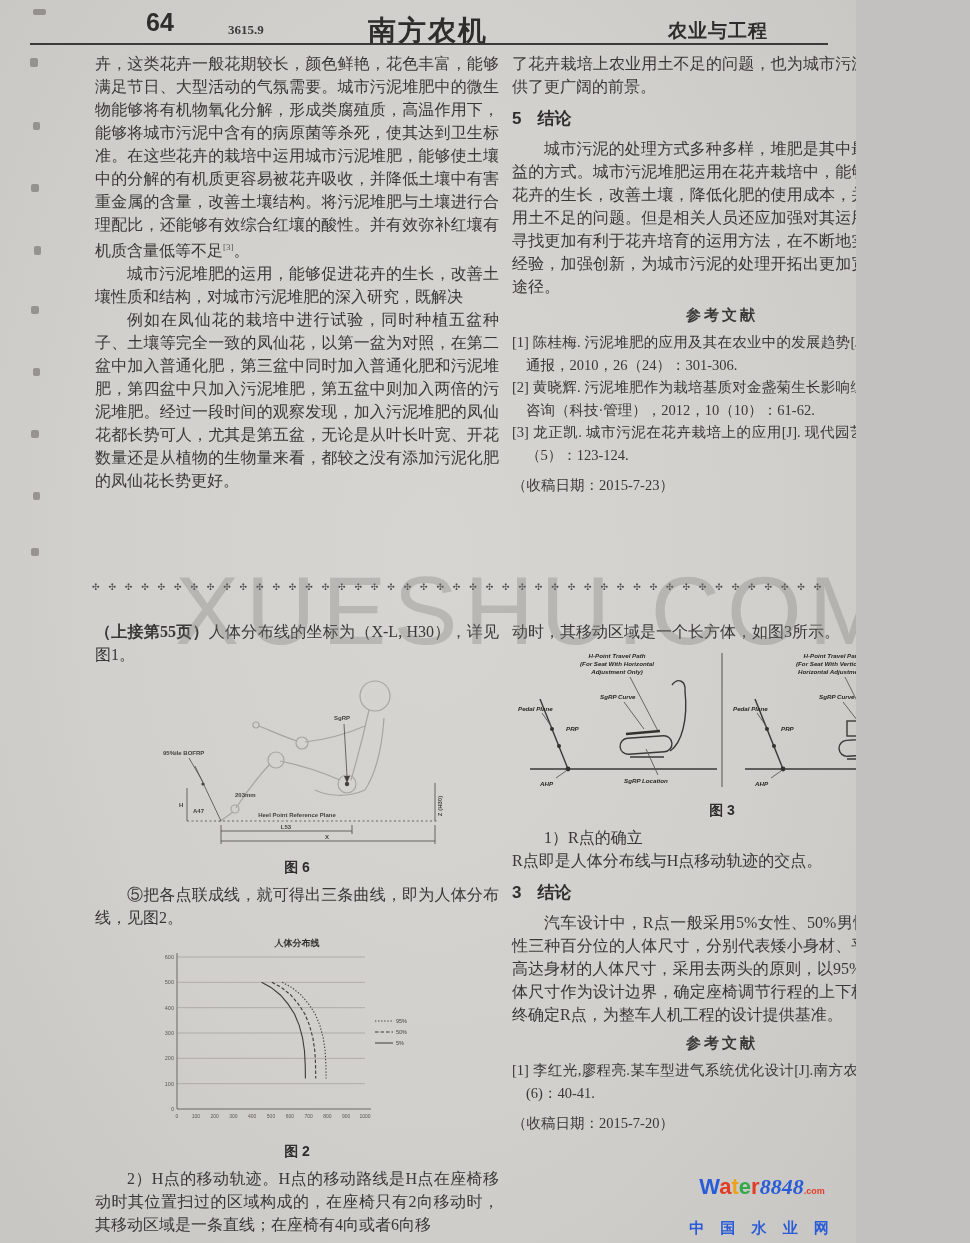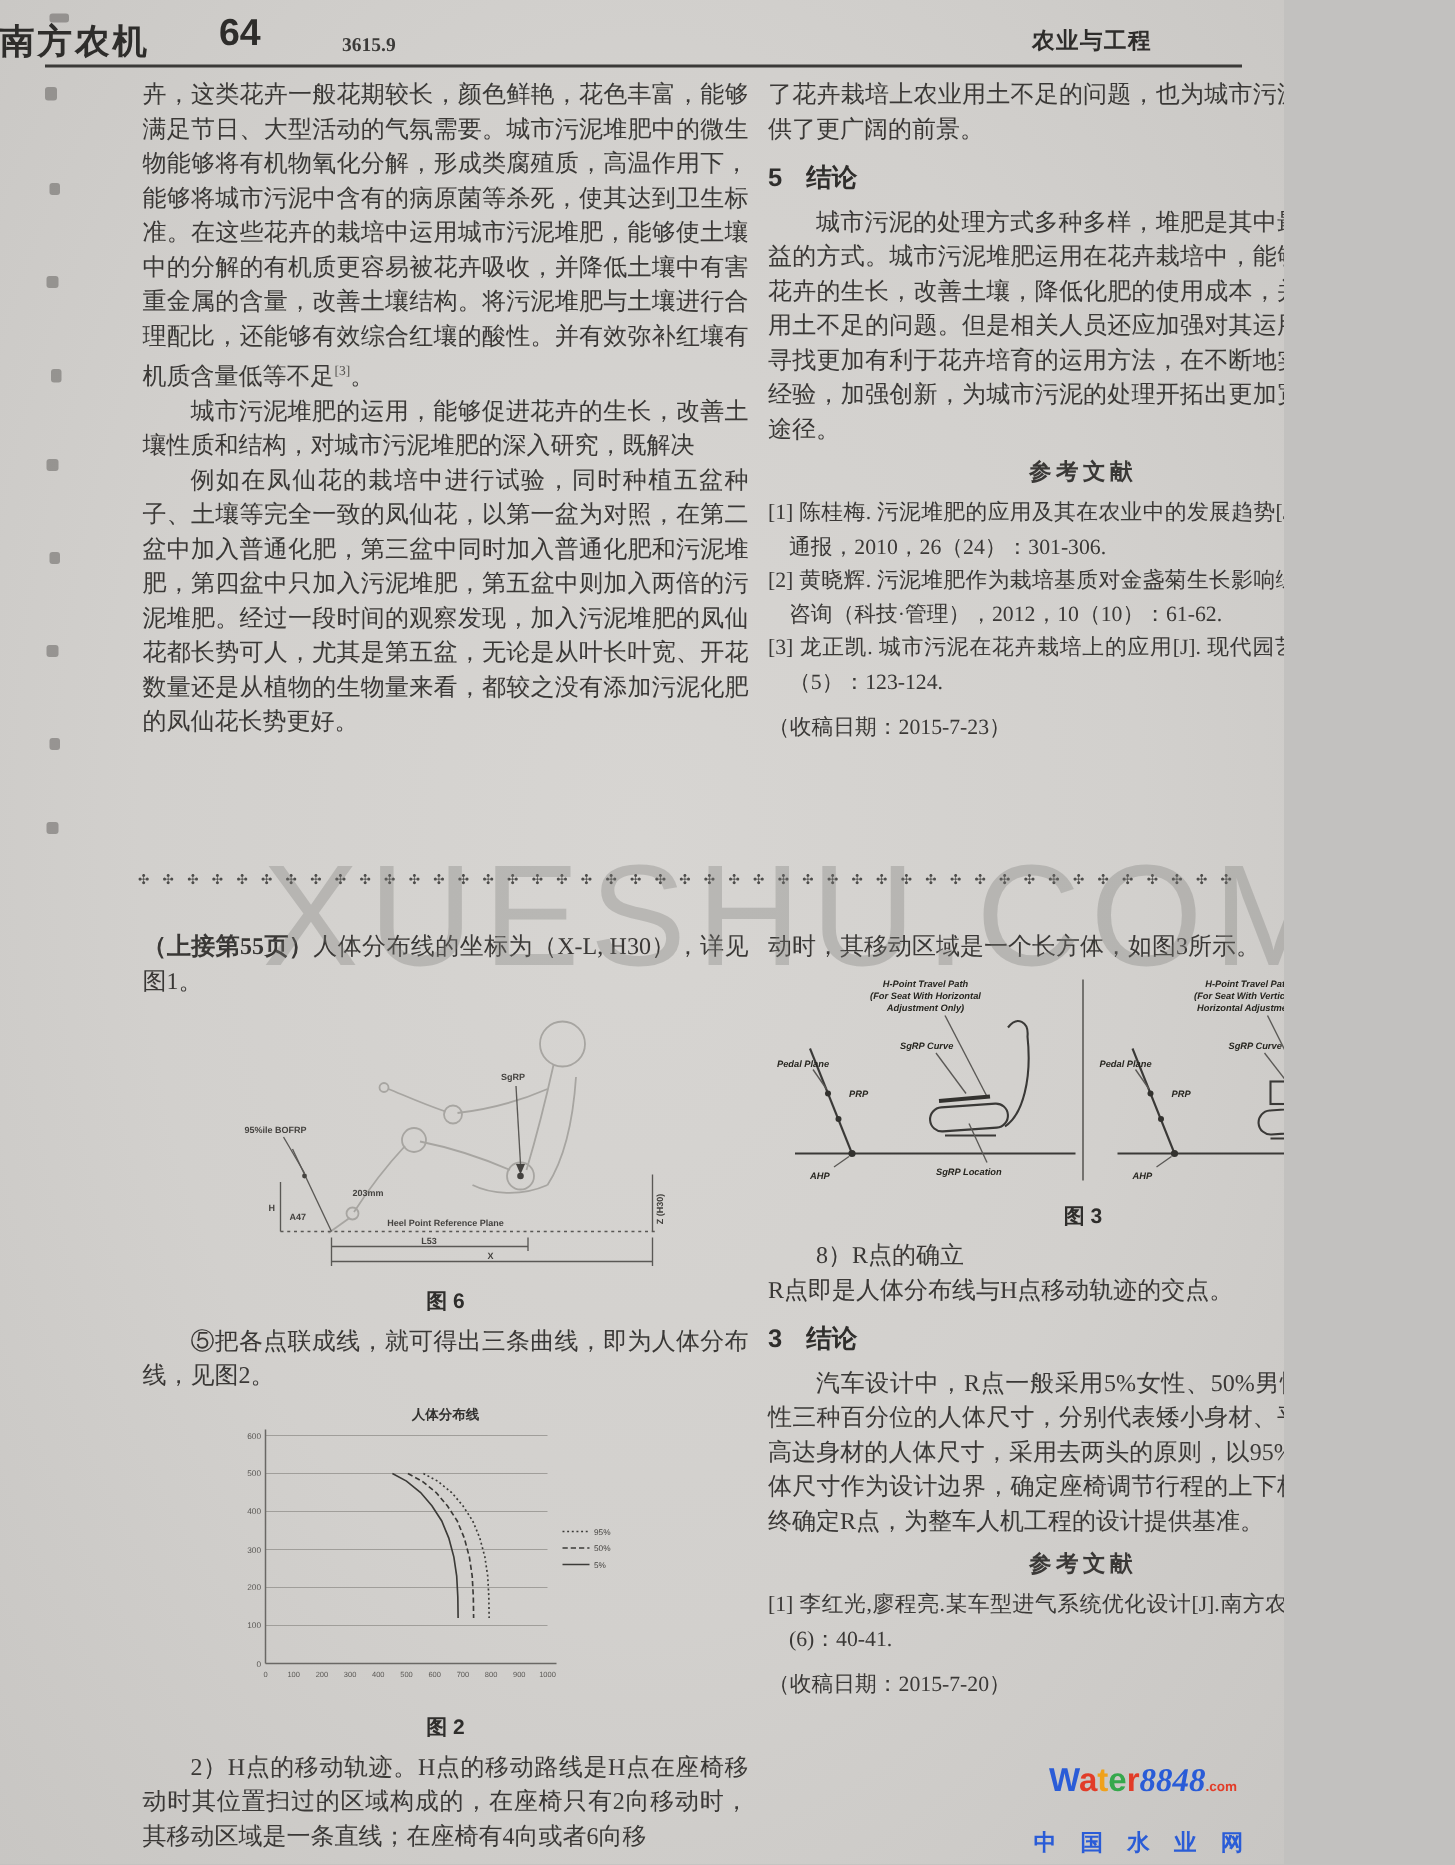--- a/index.html
+++ b/index.html
@@ -2,22 +2,22 @@
 <html><head>
 <meta charset="utf-8">
 <style>
   html,body{margin:0;padding:0;background:#c2c1bf;}
   .page{position:relative;width:856px;height:1243px;overflow:hidden;
     background:radial-gradient(ellipse at 50% 45%, #d7d5d2 0%, #d2d0cd 55%, #c8c6c3 100%);
     font-family:"Liberation Serif","DejaVu Serif",serif;color:#3a3836;}
   
   .hdr-pagenum{position:absolute;left:146px;top:8px;font-family:"Liberation Sans",sans-serif;font-size:25px;font-weight:700;color:#2e2d2b;}
   .hdr-date{position:absolute;left:228px;top:22px;font-size:13px;font-weight:700;color:#3c3b39;}
-  .hdr-journal{position:absolute;left:0;right:0;top:12px;text-align:left;font-family:"Liberation Sans",sans-serif;font-size:23px;font-weight:700;color:#2e2d2b;letter-spacing:2px;}
-  .hdr-section{position:absolute;right:88px;top:18px;font-family:"Liberation Sans",sans-serif;font-size:15px;font-weight:700;color:#2e2d2b;letter-spacing:1px;}
+  .hdr-journal{position:absolute;left:0;right:0;top:12px;text-align:center;font-family:"Liberation Sans",sans-serif;font-size:28px;font-weight:700;color:#2e2d2b;letter-spacing:2px;}
+  .hdr-section{position:absolute;right:88px;top:18px;font-family:"Liberation Sans",sans-serif;font-size:19px;font-weight:700;color:#2e2d2b;letter-spacing:1px;}
   .hdr-rule{position:absolute;left:30px;right:28px;top:43px;height:0;border-top:2px solid #3b3a38;}
   
   .col{position:absolute;font-size:16px;line-height:23px;text-align:justify;}
   .col-ul{left:95px;top:52px;width:404px;}
   .col-ur{left:512px;top:52px;width:420px;}
   .col-ll{left:95px;top:620px;width:404px;}
   .col-lr{left:512px;top:620px;width:420px;}
   p.para{margin:0;}
   p.indent{text-indent:2em;}
   sup{font-size:9px;color:#55534f;}
@@ -238,21 +238,21 @@
         <line class="dim" x1="30" y1="66" x2="39" y2="79"></line>
         <text class="f3lbl" x="54" y="84">PRP</text>
         <text class="f3lbl" x="92" y="52">SgRP Curve</text>
         <line class="dim" x1="116" y1="55" x2="130" y2="73"></line>
         <text class="f3lbl" x="28" y="139">AHP</text>
         <line class="dim" x1="44" y1="131" x2="54" y2="124"></line>
       </g>
     </svg>
     <div class="fig-caption">图 3</div>
 
-    <p class="para indent" style="margin-top:4px;">8）R点的确立</p>
+    <p class="para indent" style="margin-top:4px;">1）R点的确立</p>
     <p class="para">R点即是人体分布线与H点移动轨迹的交点。</p>
     <div class="sec-heading"><span class="num">3</span><span>结论</span></div>
     <p class="para indent">汽车设计中，R点一般采用5%女性、50%男性、95%男性三种百分位的人体尺寸，分别代表矮小身材、平均身材和高达身材的人体尺寸，采用去两头的原则，以95%和5%的人体尺寸作为设计边界，确定座椅调节行程的上下极限，并最终确定R点，为整车人机工程的设计提供基准。</p>
     <div class="refs-heading">参考文献</div>
     <p class="ref">[1] 李红光,廖程亮.某车型进气系统优化设计[J].南方农机，2012，(6)：40-41.</p>
     <div class="received">（收稿日期：2015-7-20）</div>
   </div>
 
   <div class="logo">
     <div class="logo-line1"><span id="logo-word"><span style="color: rgb(42, 92, 215);">W</span><span style="color: rgb(226, 60, 40);">a</span><span style="color: rgb(240, 161, 26);">t</span><span style="color: rgb(53, 168, 76);">e</span><span style="color: rgb(226, 60, 40);">r</span></span><span class="logo-num">8848</span><span class="logo-tld">.com</span></div>

